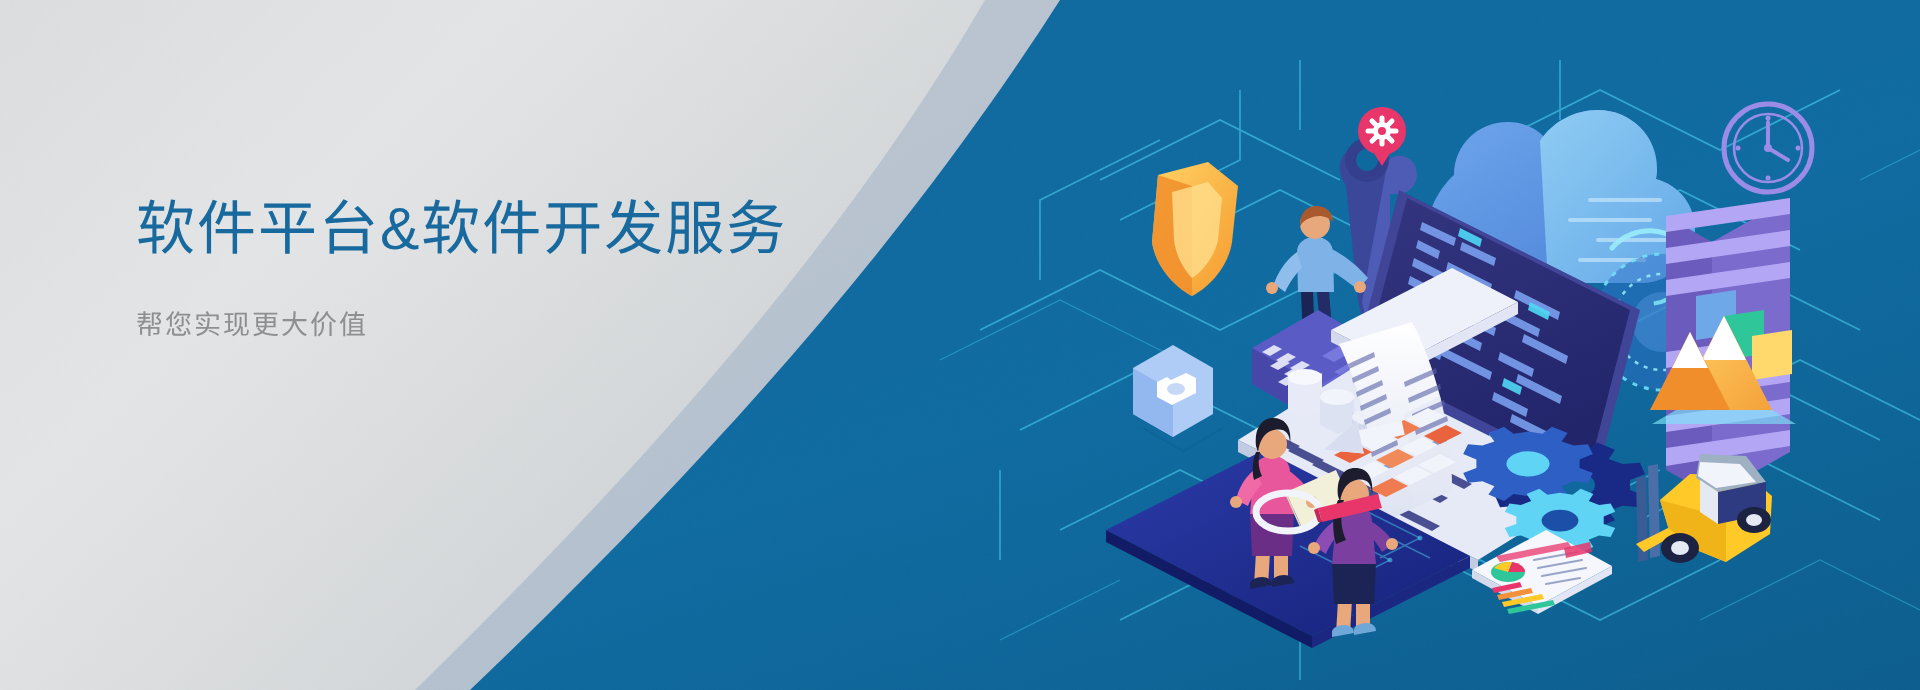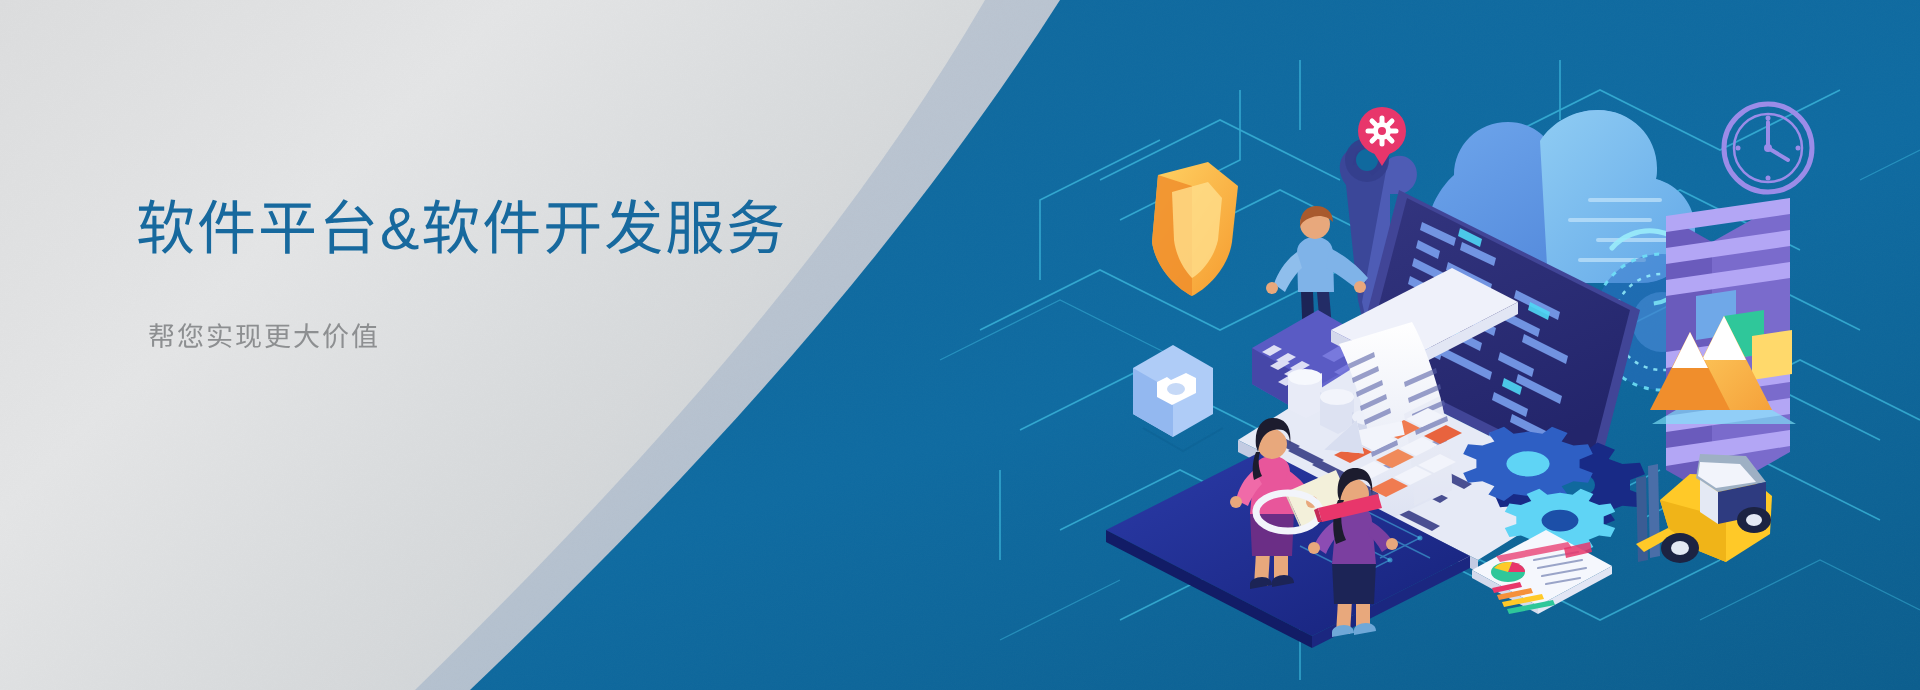--- a/index.html
+++ b/index.html
@@ -40,21 +40,21 @@
   .headline {
     margin: 0;
     font-size: 59px;
     line-height: 1.12;
     letter-spacing: 2px;
     font-weight: 400;
     color: #17699E;
     white-space: nowrap;
   }
   .subhead {
-    margin: 12px;
+    margin: 0;
     padding-top: 46px;
     font-size: 27px;
     line-height: 1.3;
     letter-spacing: 2px;
     font-weight: 400;
     color: #8D8F91;
     white-space: nowrap;
   }
 </style>
 </head>

